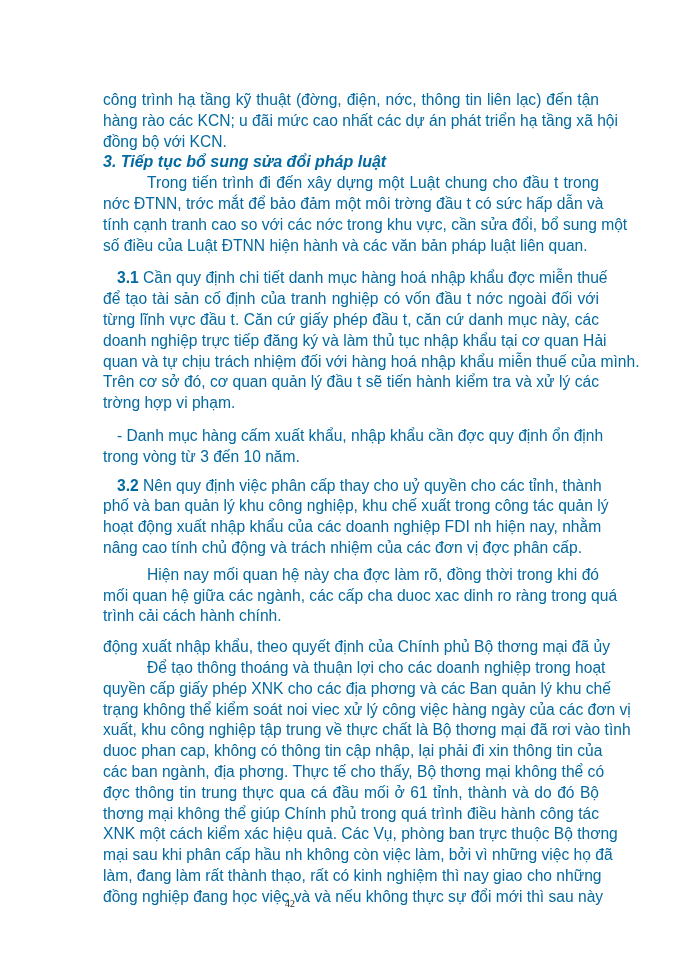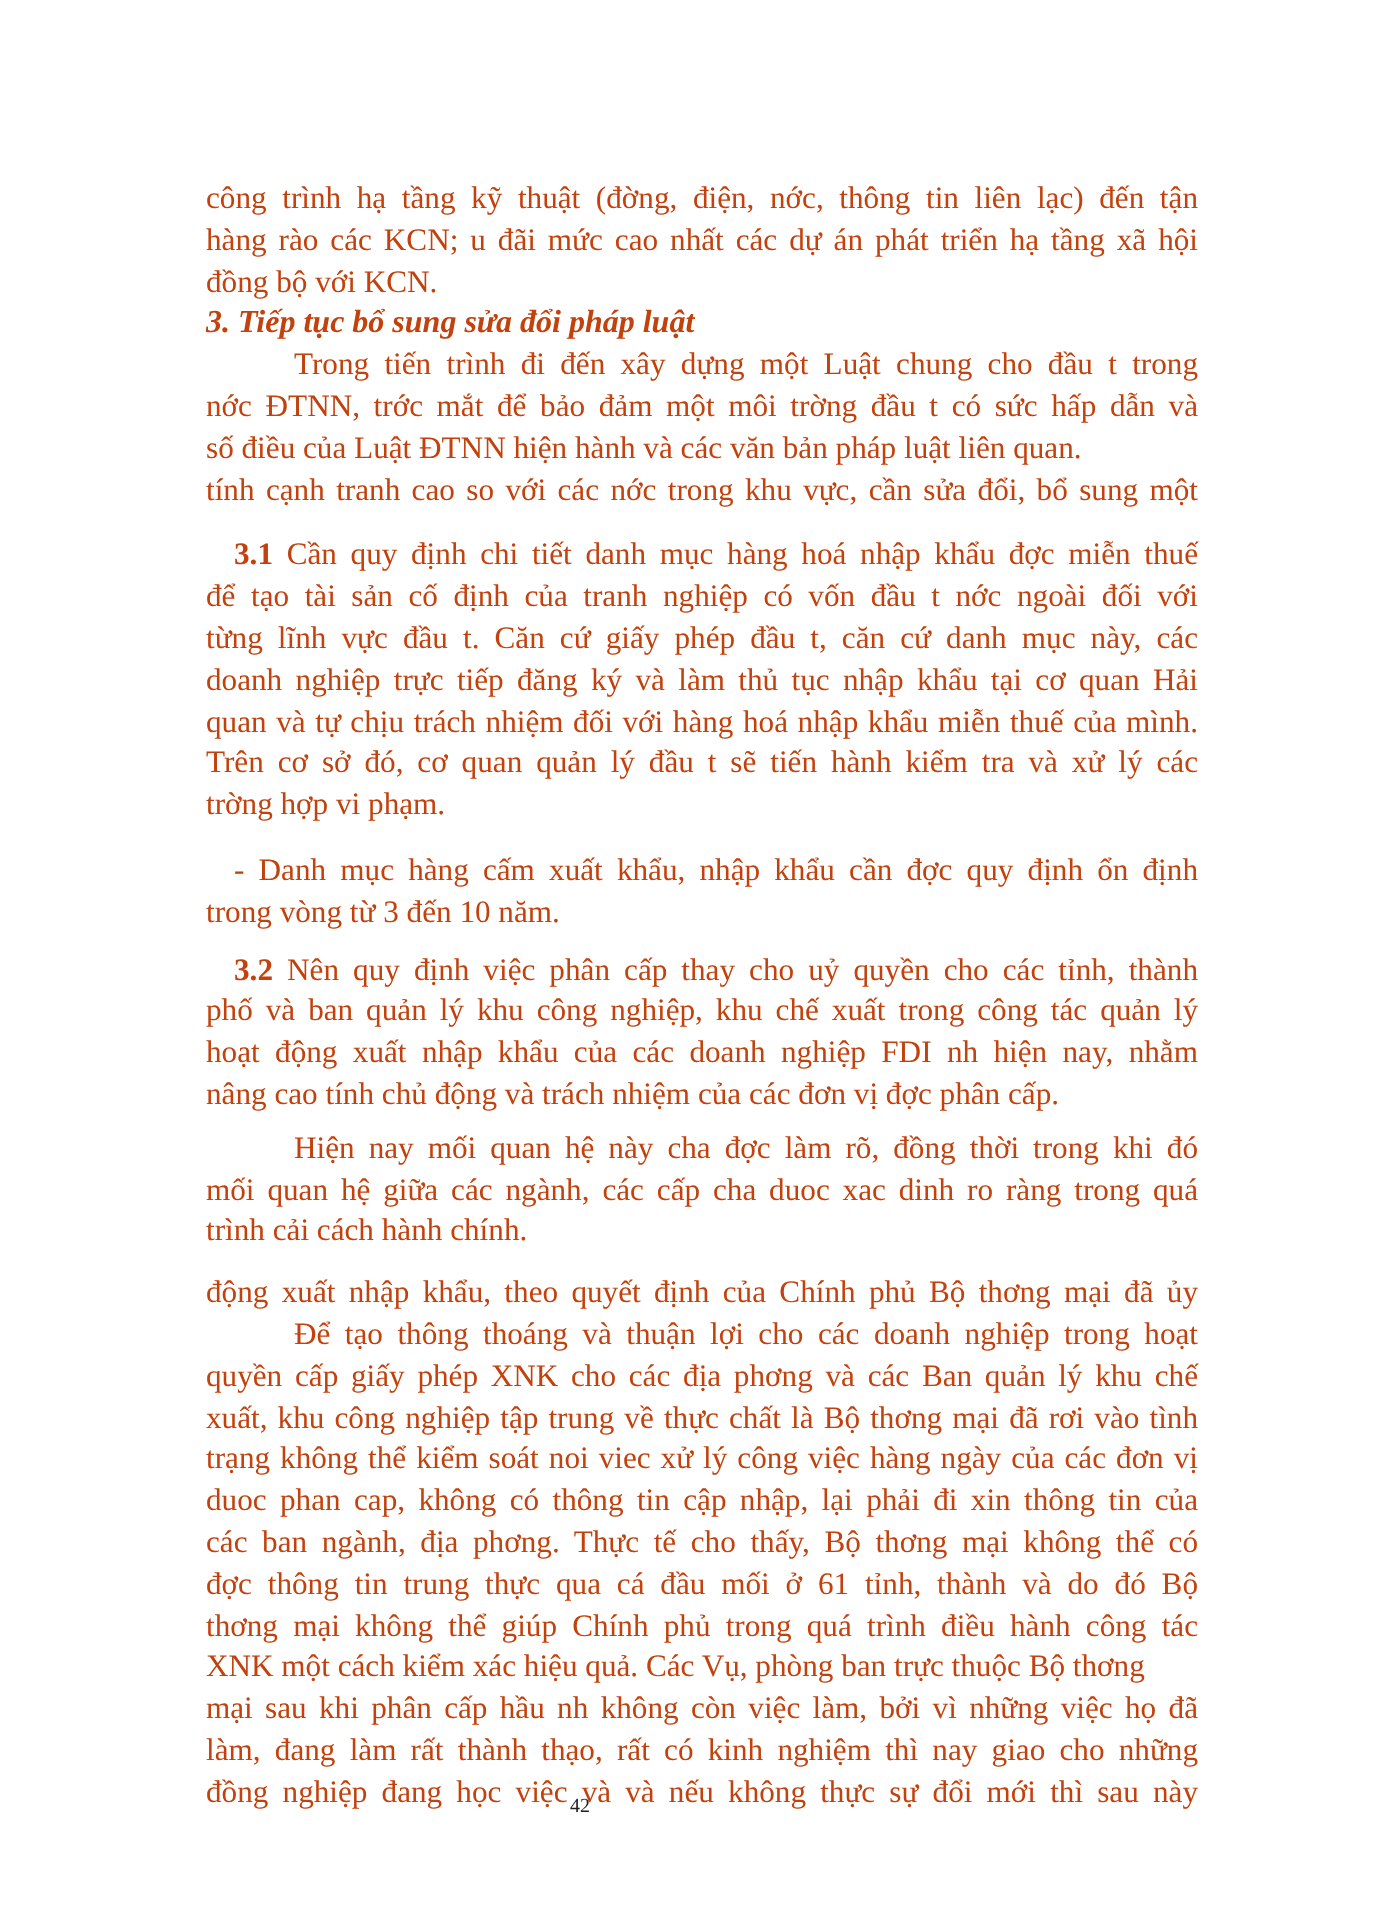--- a/index.html
+++ b/index.html
@@ -1,20 +1,20 @@
 <!DOCTYPE html>
 <html><head>
   <meta charset="utf-8">
   <style>
     html, body { margin: 0; padding: 0; background: #ffffff; }
     body { width: 700px; height: 960px; position: relative; overflow: hidden; }
     .page {
       position: absolute; left: 103px; top: 90px; width: 496px;
-      font-family: Liberation Serif, serif;
-      font-size: 15.6px; line-height: 20.8px; color: #c2410c;
+      font-family: Liberation Sans, sans-serif;
+      font-size: 15.6px; line-height: 20.8px; color: #0369a1;
       text-align: justify;
     }
     .page p { margin: 0; }
     .line { display: block; text-align: justify; text-align-last: justify; white-space: nowrap; }
     .line.last { text-align-last: left; }
     .heading { font-style: italic; font-weight: bold; margin-left: 14px; margin-top: 8px; margin-bottom: 10px; font-size: 16px; }
     .gap { height: 12px; }
     .indent1 { padding-left: 44px; }
     .indent2 { padding-left: 14px; }
     .num { font-weight: bold; margin-top: 19px; }
@@ -32,22 +32,22 @@
     <span class="line">công trình hạ tầng kỹ thuật (đờng,   điện, nớc,   thông tin liên lạc) đến tận</span>
     <span class="line">hàng rào các KCN; u   đãi mức cao nhất các dự án phát triển hạ tầng xã hội</span>
     <span class="line last">đồng bộ với KCN.</span>
   </p>
 
   <p class="heading">3.  Tiếp tục bổ sung sửa đổi pháp luật</p>
 
   <p>
     <span class="line indent1">Trong tiến trình đi đến xây dựng một Luật chung cho đầu t   trong</span>
     <span class="line">nớc   ĐTNN, trớc   mắt để bảo đảm một môi trờng   đầu t   có sức hấp dẫn và</span>
+    <span class="line">tính cạnh tranh cao so với các nớc   trong khu vực, cần sửa đổi, bổ sung một</span>
     <span class="line last">số điều của Luật ĐTNN hiện hành và các văn bản pháp luật liên quan.</span>
-    <span class="line">tính cạnh tranh cao so với các nớc   trong khu vực, cần sửa đổi, bổ sung một</span>
   </p>
 
   <div class="gap"></div>
 
   <p>
     <span class="line indent2"><b class="num">3.1</b><span> Cần quy định chi tiết danh mục hàng hoá nhập khẩu đợc   miễn thuế</span></span>
     <span class="line">để tạo tài sản cố định của tranh nghiệp có vốn đầu t   nớc   ngoài đối với</span>
     <span class="line">từng lĩnh vực đầu t.   Căn cứ giấy phép đầu t,   căn cứ danh mục này, các</span>
     <span class="line">doanh nghiệp   trực tiếp đăng ký và làm thủ tục nhập khẩu tại cơ quan Hải</span>
     <span class="line">quan và tự chịu trách nhiệm đối với hàng hoá nhập khẩu miễn thuế của mình.</span>
@@ -78,22 +78,22 @@
     <span class="line">mối quan hệ giữa các ngành, các cấp cha   duoc xac dinh ro ràng trong quá</span>
     <span class="line last">trình cải cách hành chính.</span>
   </p>
 
   <div class="gap" style="height:10px"></div>
 
   <p>
     <span class="line">động xuất nhập khẩu, theo quyết định của Chính phủ Bộ thơng   mại đã ủy</span>
     <span class="line indent1">Để tạo thông thoáng và thuận lợi cho các doanh nghiệp   trong hoạt</span>
     <span class="line">quyền cấp giấy phép   XNK cho các địa phơng   và các Ban quản lý khu chế</span>
+    <span class="line">trạng không thể kiểm soát noi  viec xử lý công việc hàng ngày của các đơn vị</span>
     <span class="line">xuất, khu công nghiệp tập trung về thực chất là Bộ thơng   mại đã rơi vào tình</span>
-    <span class="line">trạng không thể kiểm soát noi  viec xử lý công việc hàng ngày của các đơn vị</span>
     <span class="line">duoc phan cap,    không có thông tin cập nhập, lại phải đi xin thông tin của</span>
     <span class="line">các ban ngành, địa phơng.   Thực tế cho thấy, Bộ thơng   mại không thể có</span>
     <span class="line">đợc   thông tin trung thực qua cá đầu mối ở 61 tỉnh, thành và do đó Bộ</span>
     <span class="line">thơng   mại không thể giúp Chính phủ trong quá trình điều hành công tác</span>
     <span class="line last">XNK một cách kiểm xác hiệu quả. Các Vụ, phòng ban trực thuộc Bộ thơng</span>
     <span class="line">mại sau khi phân cấp hầu nh   không còn việc làm, bởi vì những việc họ đã</span>
     <span class="line">làm, đang làm rất thành thạo, rất có kinh nghiệm thì nay giao cho những</span>
     <span class="line">đồng nghiệp đang học việc và và nếu không thực sự đổi mới thì sau này</span>
   </p>
 </div>

